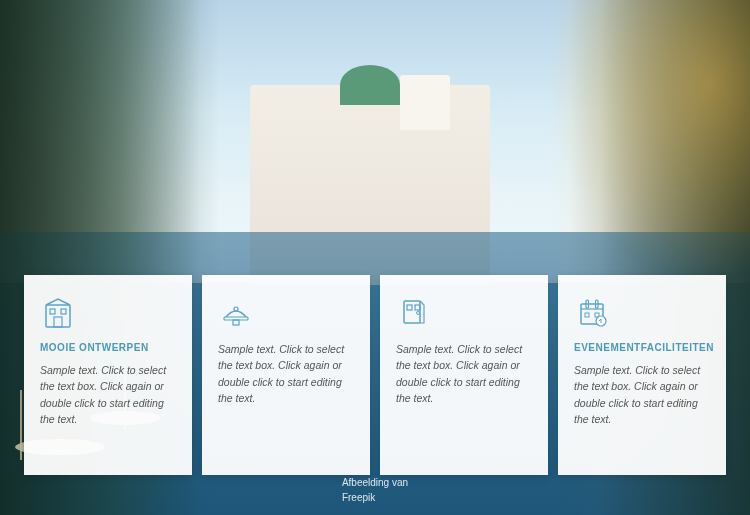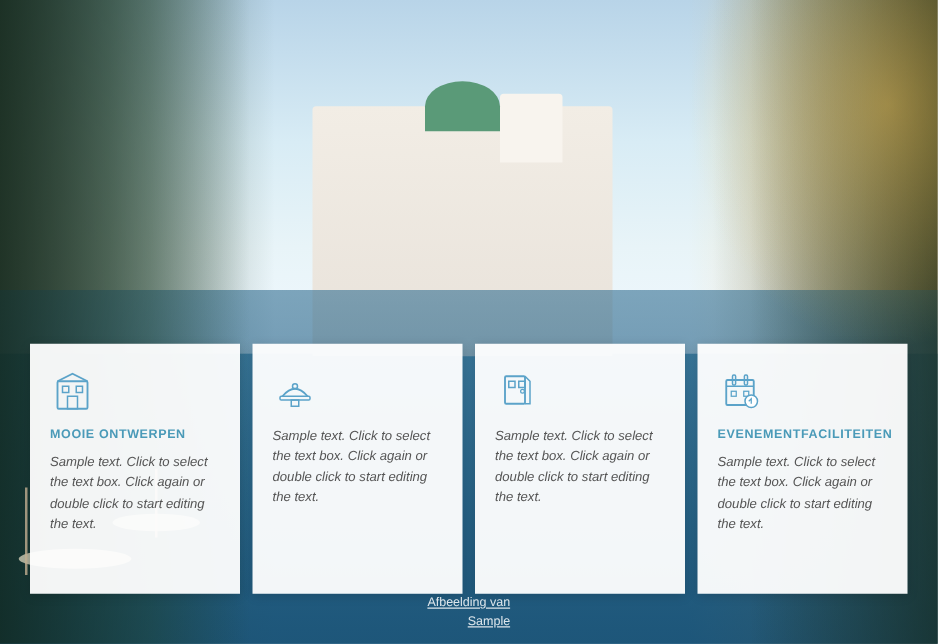--- a/index.html
+++ b/index.html
@@ -150,27 +150,26 @@
       color: #555;
       line-height: 1.55;
       font-style: italic;
     }
 
     .attribution {
       position: absolute;
       bottom: 10px;
       left: 50%;
       transform: translateX(-50%);
-      text-align: right;
+      text-align: left;
       color: rgba(255,255,255,0.85);
       font-family: Arial, sans-serif;
       font-size: 10px;
       line-height: 1.5;
       z-index: 20;
-      text-decoration: underline;
     }
   </style>
 </head>
 <body>
 
 <div class="page-wrapper">
 
   <div class="bg-image">
     <div class="sky"></div>
     <div class="water"></div>
@@ -253,15 +252,15 @@
         </div>
         <div class="card-title">EVENEMENTFACILITEITEN</div>
         <div class="card-text">Sample text. Click to select the text box. Click again or double click to start editing the text.</div>
       </div>
 
     </div>
   </div>
 
   <div class="attribution">
     <div>Afbeelding van</div>
-    <div>Sample</div>
+    <div>Freepik</div>
   </div>
 </div>
 
 </body></html>

